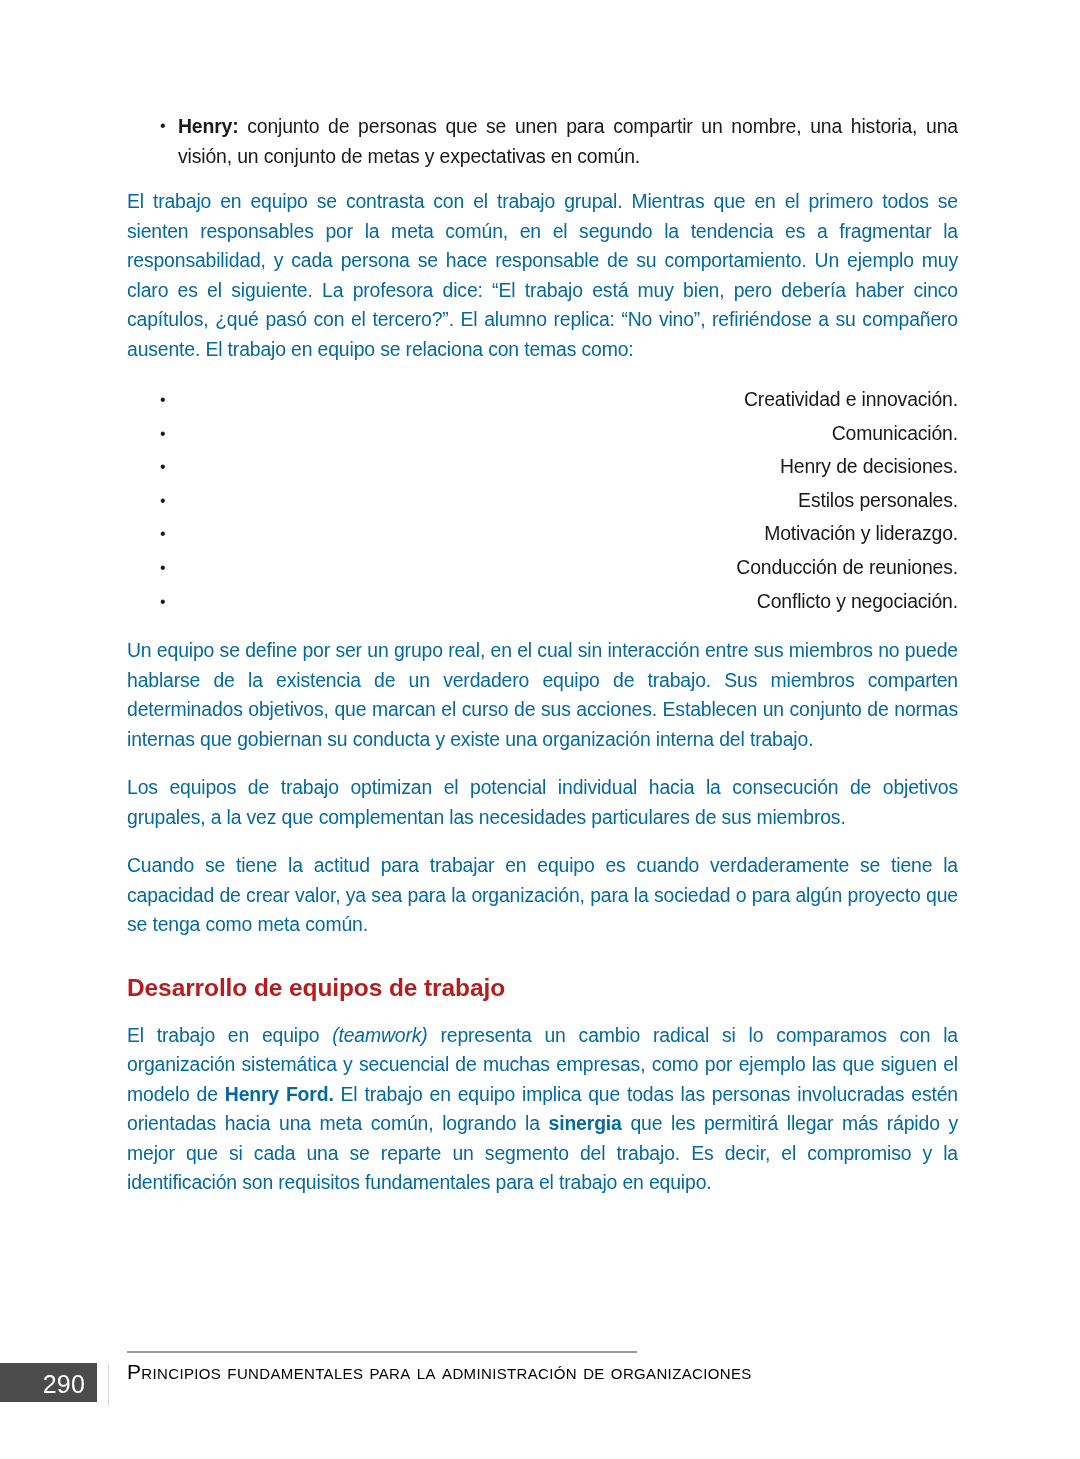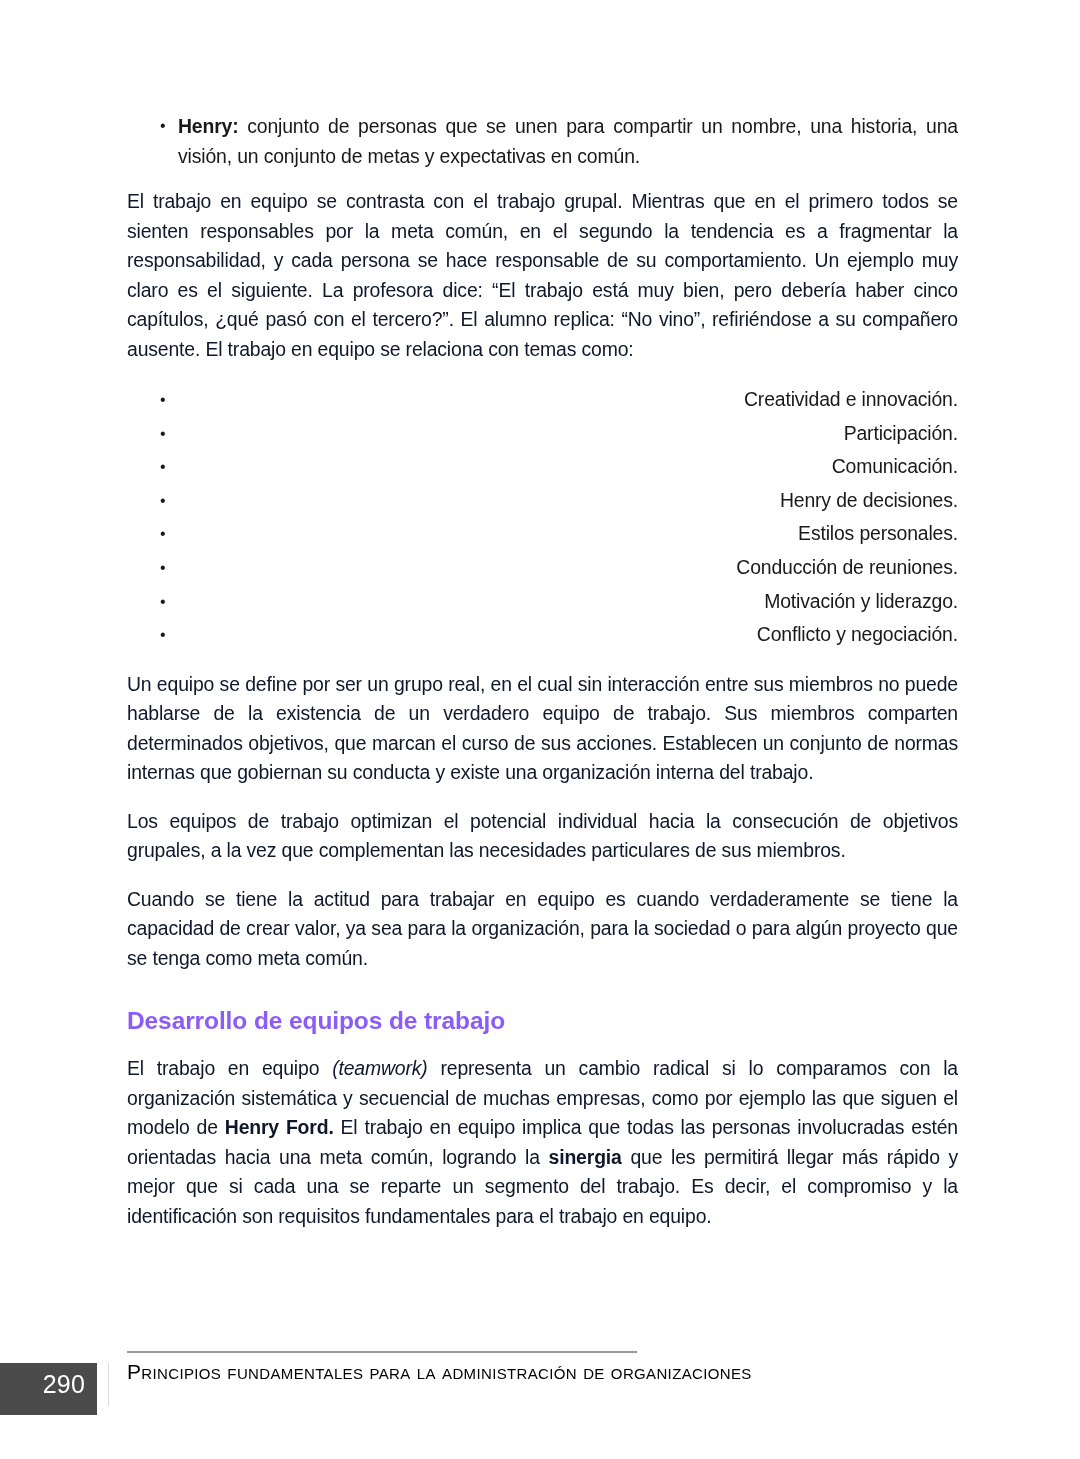--- a/index.html
+++ b/index.html
@@ -30,21 +30,21 @@
     top: 112px;
     width: 831px;
   }
 
   p.body-par {
     margin: 0 0 19px 0;
     font-size: 19.4px;
     line-height: 29.5px;
     text-align: justify;
     text-justify: inter-word;
-    color: #0f172a;
+    color: #0369a1;
     letter-spacing: -0.15px;
   }
   p.body-par:last-child { margin-bottom: 0; }
 
   
   ul.def-list {
     list-style: none;
     margin: 0 0 16px 0;
     padding: 0;
   }
@@ -89,21 +89,21 @@
     top: 0px;
     font-size: 16px;
     color: #191919;
   }
 
   h2.section-heading {
     margin: 33px 0 18px 0;
     font-size: 24.5px;
     line-height: 30px;
     font-weight: bold;
-    color: #8b5cf6;
+    color: #b91c1c;
     letter-spacing: -0.1px;
     text-align: left;
   }
 
   b, strong { font-weight: bold; }
   i, em { }
 
   
   .footer-rule {
     position: absolute;
@@ -118,21 +118,21 @@
     left: 0;
     top: 1363px;
     width: 1080px;
     height: 50px;
   }
   .page-number-box {
     position: absolute;
     left: 0;
     top: 0;
     width: 97px;
-    height: 52px;
+    height: 39px;
     background: #4b4b4b;
   }
   .page-number-box span {
     position: absolute;
     right: 12px;
     top: 7px;
     font-size: 25px;
     line-height: 29px;
     color: #ffffff;
     letter-spacing: 0.2px;
@@ -185,26 +185,25 @@
   <div class="content">
 
     <ul class="def-list">
       <li><b>Henry:</b><span> conjunto de personas que se unen para compartir un nombre, una historia, una visión, un conjunto de metas y expectativas en común.</span></li>
     </ul>
 
     <p class="body-par">El trabajo en equipo se contrasta con el trabajo grupal. Mientras que en el primero todos se sienten responsables por la meta común, en el segundo la tendencia es a fragmentar la responsabilidad, y cada persona se hace responsable de su comportamiento. Un ejemplo muy claro es el siguiente. La profesora dice: “El trabajo está muy bien, pero debería haber cinco capítulos, ¿qué pasó con el tercero?”. El alumno replica: “No vino”, refiriéndose a su compañero ausente. El trabajo en equipo se relaciona con temas como:</p>
 
     <ul class="topic-list">
       <li>Creatividad e innovación.</li>
-      <li>Participación.</li>
       <li>Comunicación.</li>
       <li>Henry de decisiones.</li>
       <li>Estilos personales.</li>
+      <li>Motivación y liderazgo.</li>
       <li>Conducción de reuniones.</li>
-      <li>Motivación y liderazgo.</li>
       <li>Conflicto y negociación.</li>
     </ul>
 
     <p class="body-par">Un equipo se define por ser un grupo real, en el cual sin interacción entre sus miembros no puede hablarse de la existencia de un verdadero equipo de trabajo. Sus miembros comparten determinados objetivos, que marcan el curso de sus acciones. Establecen un conjunto de normas internas que gobiernan su conducta y existe una organización interna del trabajo.</p>
 
     <p class="body-par">Los equipos de trabajo optimizan el potencial individual hacia la consecución de objetivos grupales, a la vez que complementan las necesidades particulares de sus miembros.</p>
 
     <p class="body-par">Cuando se tiene la actitud para trabajar en equipo es cuando verdaderamente se tiene la capacidad de crear valor, ya sea para la organización, para la sociedad o para algún proyecto que se tenga como meta común.</p>
 
     <h2 class="section-heading">Desarrollo de equipos de trabajo</h2>

